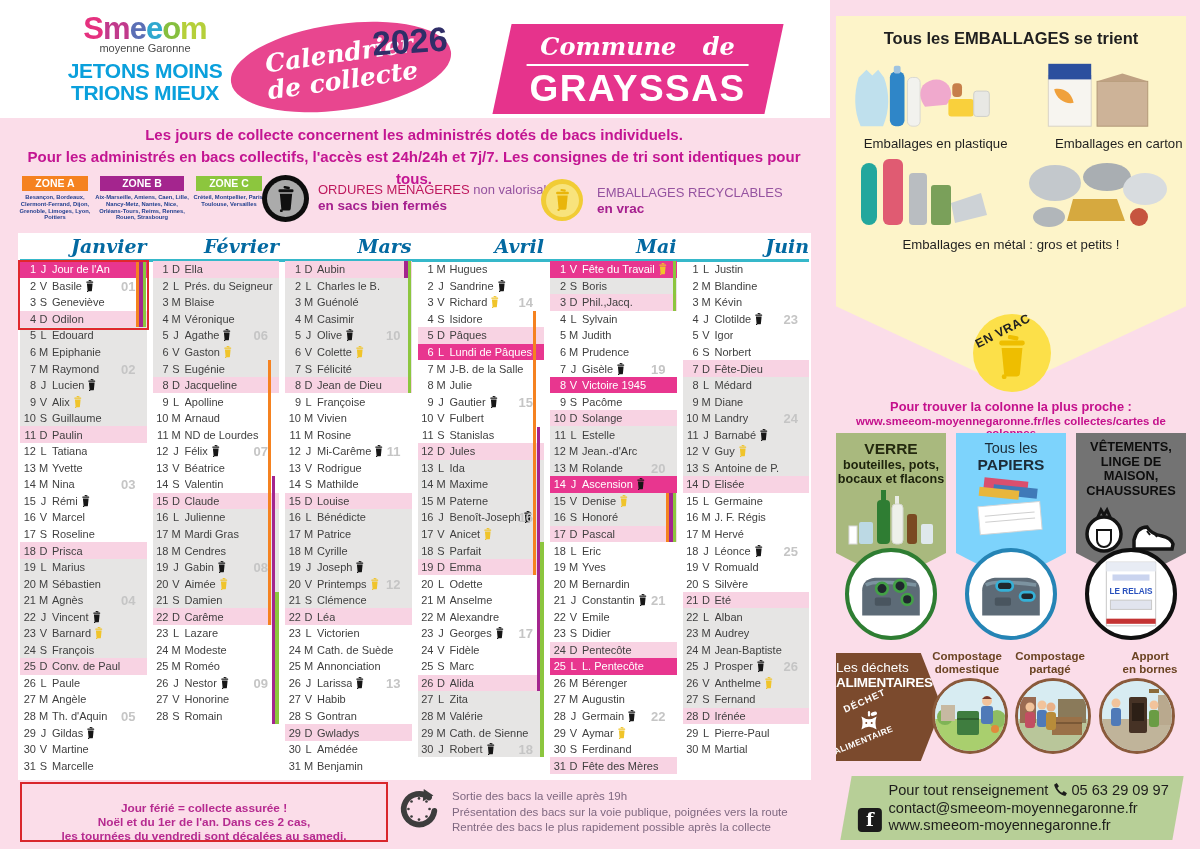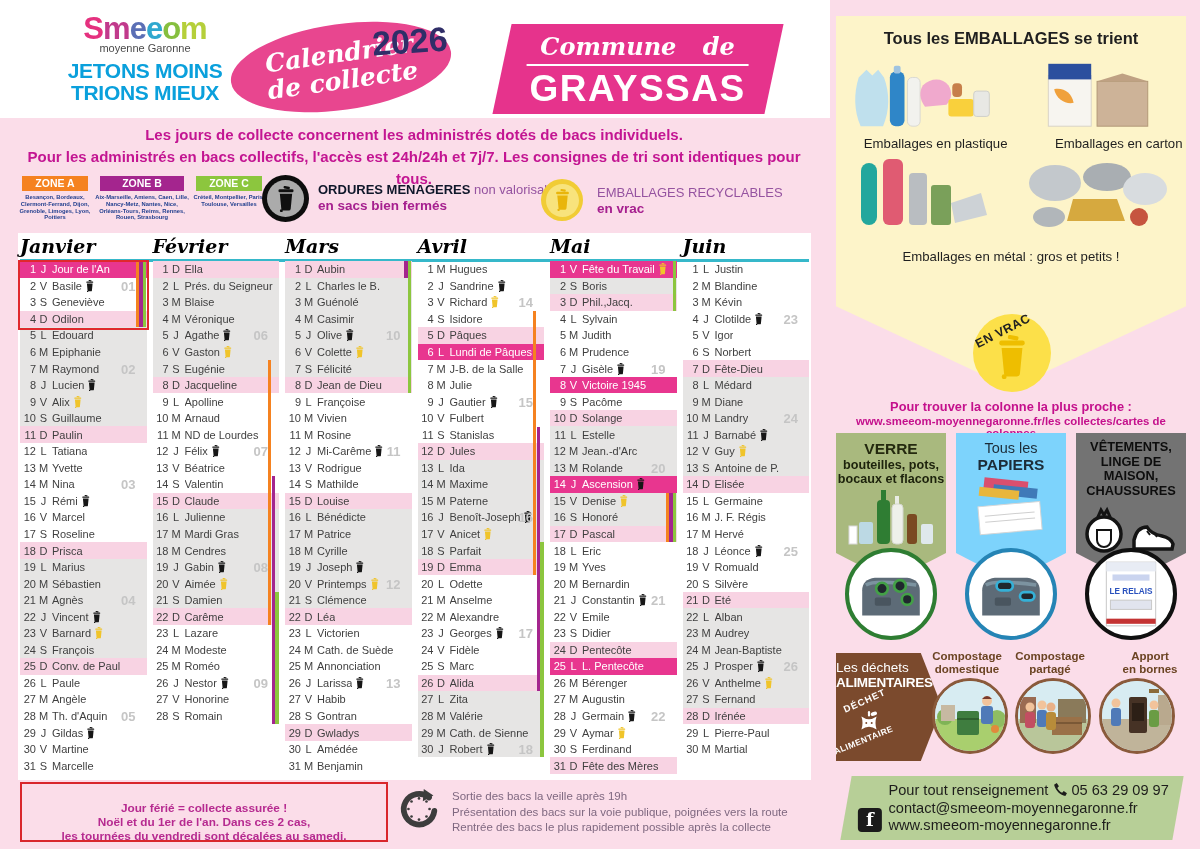--- a/index.html
+++ b/index.html
@@ -22,28 +22,28 @@
   
   #zones-row{position:absolute;left:0;top:0}
   .zbox{position:absolute;top:176px;height:15px;line-height:15px;color:#fff;font-weight:bold;font-size:10.5px;text-align:center}
   .zcities{position:absolute;top:194px;font-size:5.8px;line-height:6.8px;color:#23408f;text-align:center;font-weight:bold}
   .om-c{position:absolute;left:262px;top:175px;width:47px;height:47px;border-radius:50%;background:#0d0d0d;display:flex;align-items:center;justify-content:center}
   .om-inner{width:37px;height:37px;border-radius:50%;background:#ababab;display:flex;align-items:center;justify-content:center}
   .er-c{position:absolute;left:541px;top:179px;width:42px;height:42px;border-radius:50%;background:#f1cc35;display:flex;align-items:center;justify-content:center}
   .er-inner{width:33px;height:33px;border-radius:50%;background:#f8e37c;display:flex;align-items:center;justify-content:center}
   .lbin{width:20px;height:26px}
   .lg-text{position:absolute;font-size:13px;color:#9553a0}
-  .lg-strong{font-weight:bold;color:#0f172a}
+  .lg-strong{font-weight:normal;color:#be185d}
   .lg-sub{font-weight:bold;color:#a6208f;font-size:13.5px;margin-top:1px}
   
   .calwrap{position:absolute;left:18px;top:233px;width:793px;height:547px;background:#fff}
   .cal-rule{position:absolute;left:2px;right:2px;top:26px;height:2.5px;background:#36b8ca}
   #cal-cols{display:flex;gap:6px;padding:0 2px;position:relative}
   .month-col{flex:1;position:relative;min-width:0}
-  .month-name{height:28px;line-height:26px;text-align:left;font-family:"DejaVu Serif",serif;font-style:italic;font-weight:bold;font-size:19px;color:#000000}
+  .month-name{height:28px;line-height:26px;text-align:right;font-family:"DejaVu Serif",serif;font-style:italic;font-weight:bold;font-size:19px;color:#0369a1}
   .day-row{height:16.55px;display:flex;align-items:center;font-size:11px;color:#3f3f3f;position:relative;padding-left:1px}
   .dnum{width:15px;text-align:right;flex:none}
   .dletter{width:15px;text-align:center;flex:none}
   .dname{margin-left:1px;white-space:nowrap;overflow:hidden}
   .wk{position:absolute;right:11px;top:50%;transform:translateY(-50%);color:#c5c5c5;font-size:13px;font-weight:bold}
   .sh-g{background:#e6e5e4}
   .sh-s{background:#f8d3e3}
   .sh-h{background:#e8368f;color:#fff}
   .dbin{width:9.5px;height:12px;margin-left:3px;flex:none}
   .dbin.b{fill:#161616}
@@ -1322,21 +1322,21 @@
     </svg>
     <svg class="ph" width="150" height="80" viewBox="0 0 150 80">
       <ellipse cx="34" cy="28" rx="26" ry="18" fill="#c3c8cc"></ellipse>
       <ellipse cx="86" cy="22" rx="24" ry="14" fill="#a9aeb2"></ellipse>
       <ellipse cx="124" cy="34" rx="22" ry="16" fill="#d8dcdf"></ellipse>
       <path d="M52 44h44l8 22H46z" fill="#d6a93f"></path>
       <ellipse cx="28" cy="62" rx="16" ry="10" fill="#b1b6ba"></ellipse>
       <circle cx="118" cy="62" r="9" fill="#c6543f"></circle>
     </svg>
   </div>
-  <div class="yp-label" style="text-align:center;margin-top:14px">Emballages en métal : gros et petits !</div>
+  <div class="yp-label" style="text-align:center;margin-top:2px">Emballages en métal : gros et petits !</div>
 </div>
 
 <div class="envrac">
   <span class="envrac-txt">EN VRAC</span>
   <svg width="34" height="44" viewBox="0 0 20 27" style="fill:#eebe00;margin-top:8px">
       <use href="#bin"></use>
     </svg>
 </div>
 
 <div class="finder">

